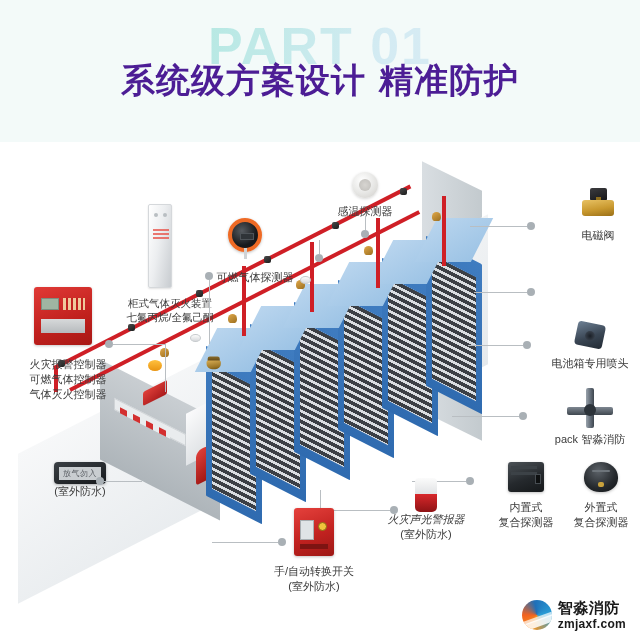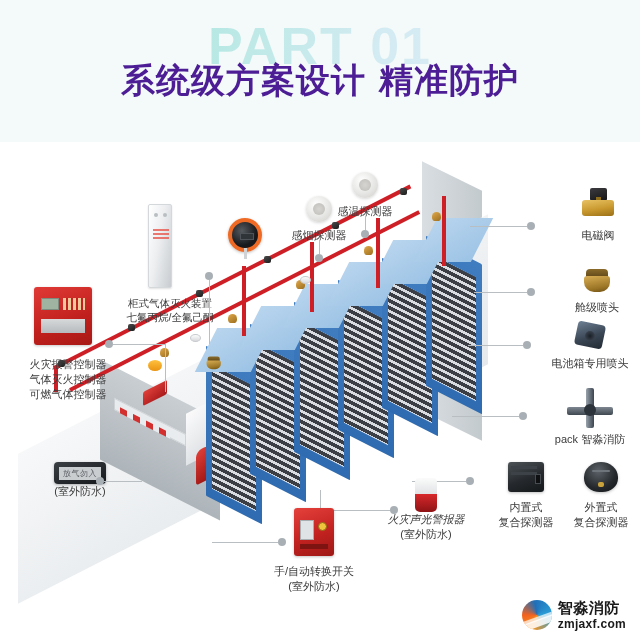--- a/index.html
+++ b/index.html
@@ -406,22 +406,22 @@
 
   <div class="callout" style="left:8px;top:287px;width:120px;">
     <div class="prod" style="position:relative;left:26px;top:0;">
       <div class="panel-red">
         <div class="lcd"></div>
           <div class="leds"></div>
           <div class="keys"></div>
       </div>
     </div>
     <div class="cap" style="margin-top:12px;">火灾报警控制器</div>
+    <div class="cap">可燃气体控制器</div>
     <div class="cap">气体灭火控制器</div>
-    <div class="cap">可燃气体控制器</div>
   </div>
   <div class="dot" style="left:105px;top:340px;"></div>
   <div class="lead h" style="left:113px;top:344px;width:52px;"></div>
   <div class="lead v" style="left:165px;top:344px;height:48px;"></div>
 
   <div class="callout" style="left:108px;top:204px;width:124px;">
     <div class="prod" style="position:relative;left:40px;top:0;">
       <div class="cabinet-unit">
         <div class="gauge" style="left:5px;"></div>
         <div class="gauge" style="left:14px;"></div>
@@ -434,28 +434,23 @@
   <div class="dot" style="left:205px;top:272px;"></div>
   <div class="lead v" style="left:209px;top:280px;height:64px;"></div>
 
   <div class="callout" style="left:196px;top:218px;width:118px;">
     <div class="prod" style="position:relative;left:32px;top:0;">
       <div class="gas-det">
           <div class="disp"></div>
           <div class="prong"></div>
         </div>
     </div>
-  </div>
-
-  <div class="callout" style="left:272px;top:196px;width:94px;">
-    <div class="prod" style="position:relative;left:34px;top:0;">
-      <div class="disc"></div>
-    </div>
-    <div class="cap" style="margin-top:6px;">感烟探测器</div>
-  </div>
+    <div class="cap" style="margin-top:18px;">可燃气体探测器</div>
+  </div>
+
   <div class="dot" style="left:315px;top:254px;"></div>
   <div class="lead v" style="left:319px;top:240px;height:14px;"></div>
 
   <div class="callout" style="left:318px;top:172px;width:94px;">
     <div class="prod" style="position:relative;left:34px;top:0;">
       <div class="disc"></div>
     </div>
     <div class="cap" style="margin-top:6px;">感温探测器</div>
   </div>
   <div class="dot" style="left:361px;top:230px;"></div>
@@ -467,29 +462,20 @@
           <div class="coil"></div>
           <div class="stem"></div>
           <div class="body"></div>
         </div>
     </div>
     <div class="cap" style="margin-top:6px;text-align:center;">电磁阀</div>
   </div>
   <div class="dot" style="left:527px;top:222px;"></div>
   <div class="lead h" style="left:470px;top:226px;width:57px;"></div>
 
-  <div class="callout" style="left:556px;top:268px;width:82px;">
-    <div class="prod" style="position:relative;left:27px;top:0;">
-      <div class="brass-noz">
-          <div class="cap"></div>
-          <div class="bell"></div>
-        </div>
-    </div>
-    <div class="cap" style="margin-top:6px;">舱级喷头</div>
-  </div>
   <div class="dot" style="left:527px;top:288px;"></div>
   <div class="lead h" style="left:474px;top:292px;width:53px;"></div>
 
   <div class="callout" style="left:540px;top:320px;width:100px;">
     <div class="prod" style="position:relative;left:33px;top:0;">
       <div class="blue-noz">
           <div class="blk"></div>
           <div class="ctr"></div>
         </div>
     </div>

